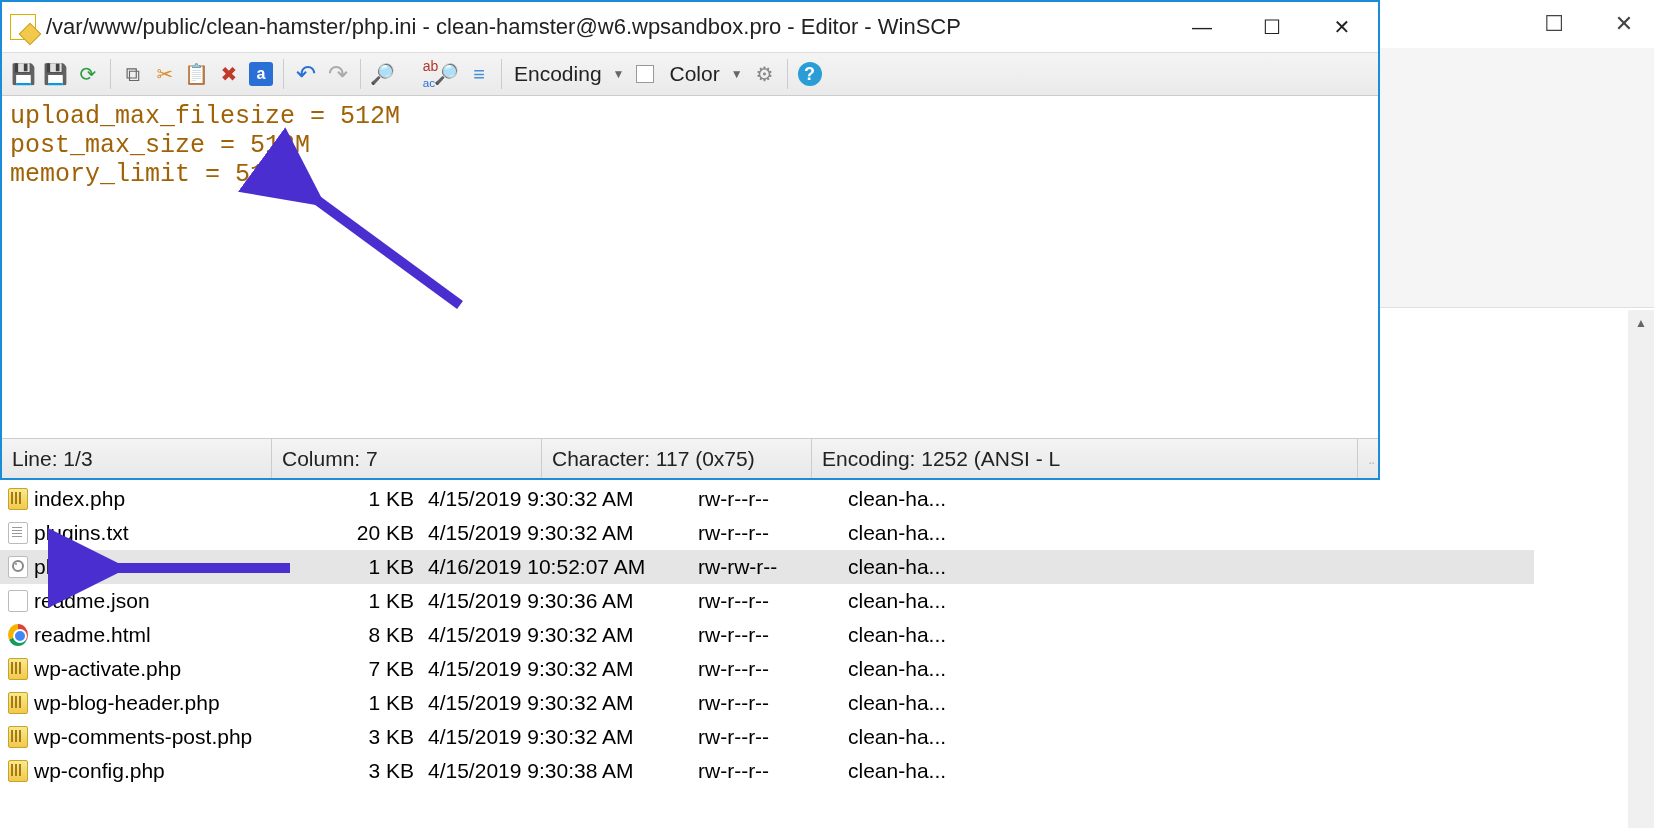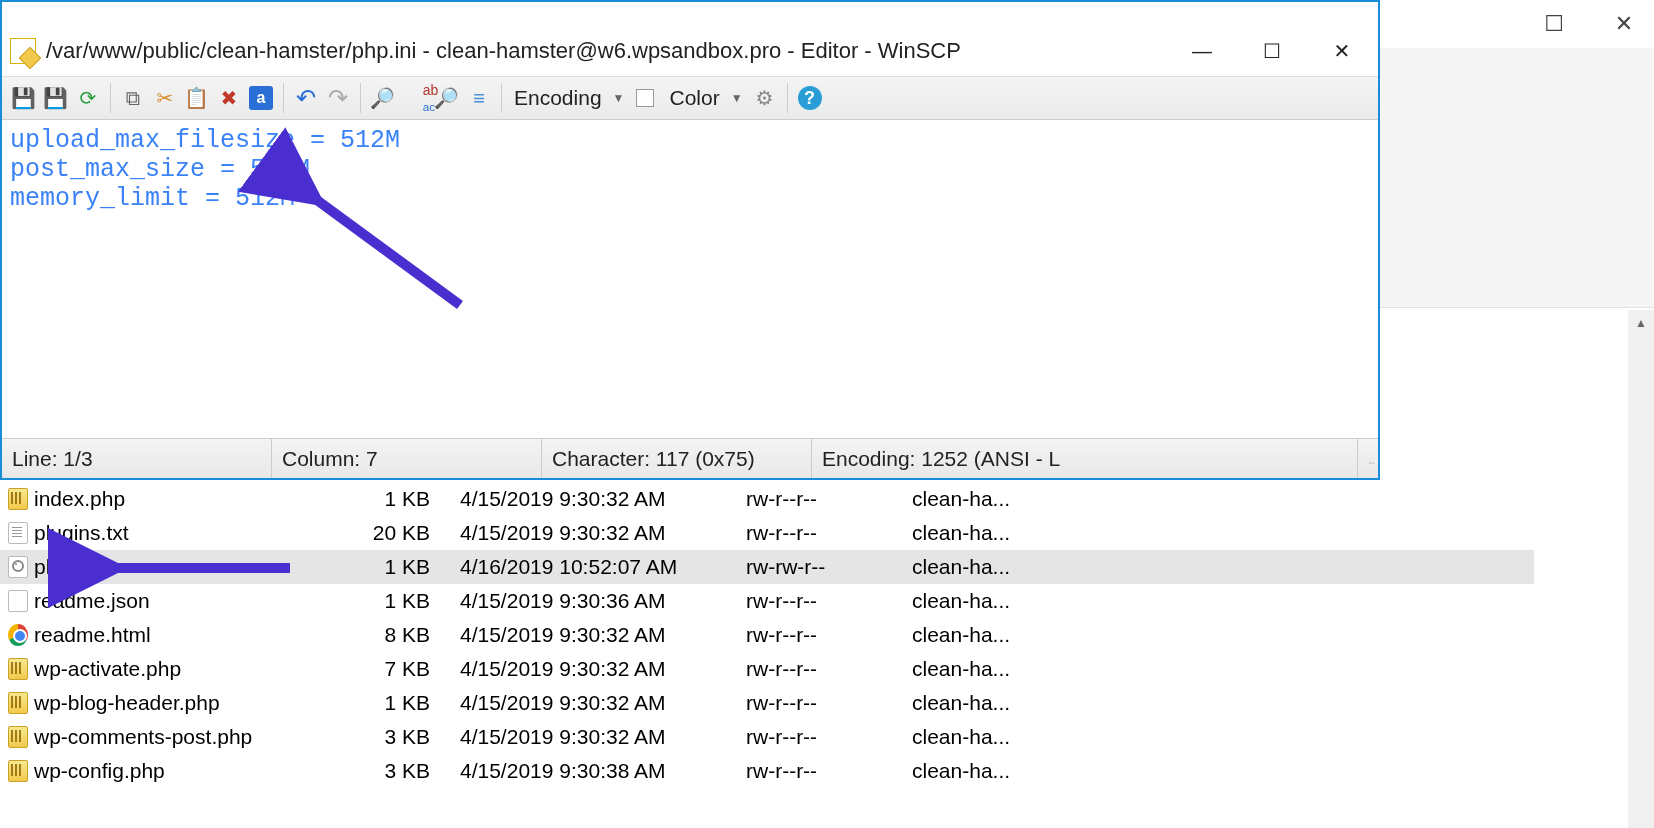--- a/index.html
+++ b/index.html
@@ -41,21 +41,20 @@
   left: 0;
   right: 120px;
   font-size: 21px;
 }
 .file-row {
   height: 34px;
   display: grid;
   grid-template-columns: 300px 120px 270px 150px 200px;
   align-items: center;
   padding-left: 8px;
-  gap: 16px;
 }
 .file-row.selected { background: #e5e5e5; }
 .file-name-cell { display: flex; align-items: center; gap: 6px; }
 .file-size { text-align: right; padding-right: 14px; }
 .file-icon { width: 20px; height: 22px; display: inline-block; }
 
 .icon-yellow {
   background: linear-gradient(180deg,#f7e98f 0,#f2c94c 100%);
   border: 1px solid #c9a227;
   border-radius: 2px;
@@ -97,21 +96,20 @@
   flex-direction: column;
 }
 .editor-titlebar {
   height: 50px;
   display: flex;
   align-items: center;
   padding: 0 10px 0 8px;
   background: #fff;
   font-size: 22px;
   color: #222;
-  margin-top: 24px;
 }
 .editor-appicon {
   width: 26px; height: 26px;
   background: #fff;
   border: 1px solid #d9b200;
   margin-right: 10px;
   position: relative;
 }
 .editor-appicon::after{
   content:"";position:absolute;right:-3px;bottom:-3px;width:14px;height:14px;background:#f2c94c;border:1px solid #c9a227;transform:rotate(45deg);
@@ -159,21 +157,21 @@
 .ic-gear{color:#888;}
 .ic-help{background:#2a9dd6;color:#fff;border-radius:50%;width:24px;height:24px;line-height:24px;text-align:center;font-weight:bold;font-size:18px;}
 .ic-abac { font-size:14px; font-weight:normal; line-height:0.8; color:#b3372b;margin-left:31px;}
 .ic-abac sub{color:#2a6fd6;text-align:center;}
 
 .editor-content {
   flex: 1;
   padding: 6px 8px;
   font-family: Consolas, "Courier New", monospace;
   font-size: 25px;
-  color: #3b82f6;
+  color: #a16207;
   white-space: pre;
   background:#fff;
   position:relative;
 }
 
 .statusbar {
   height: 40px;
   background: linear-gradient(180deg,#f4f4f4,#e8e8e8);
   border-top: 1px solid #ccc;
   display: grid;

